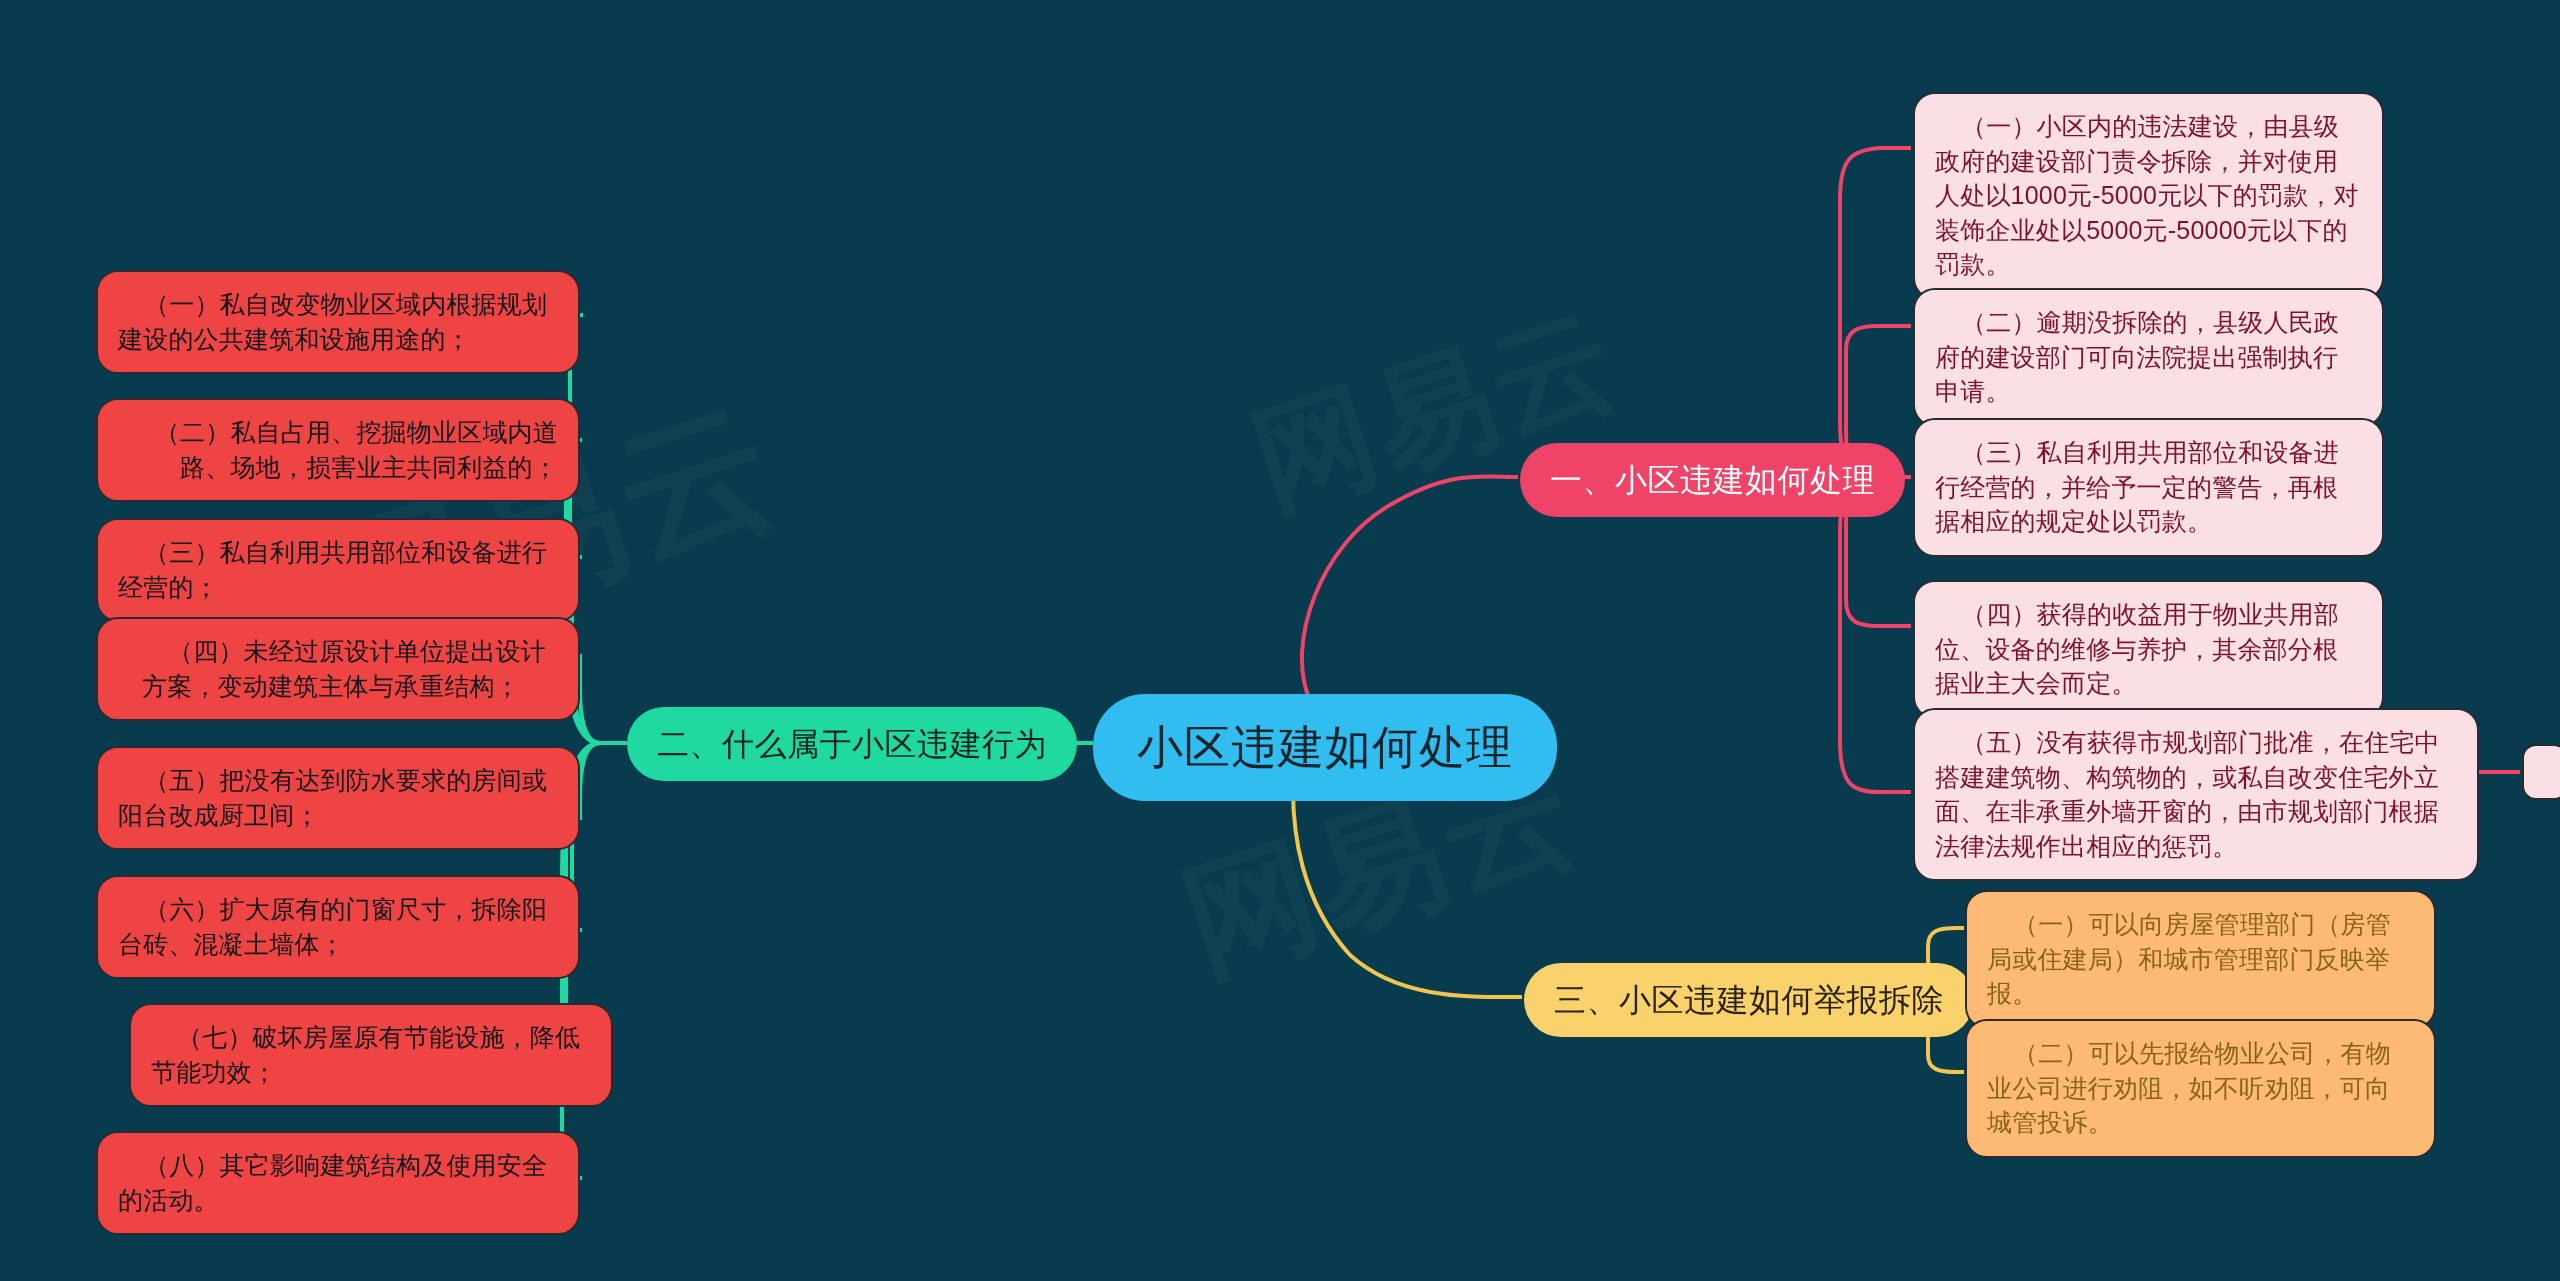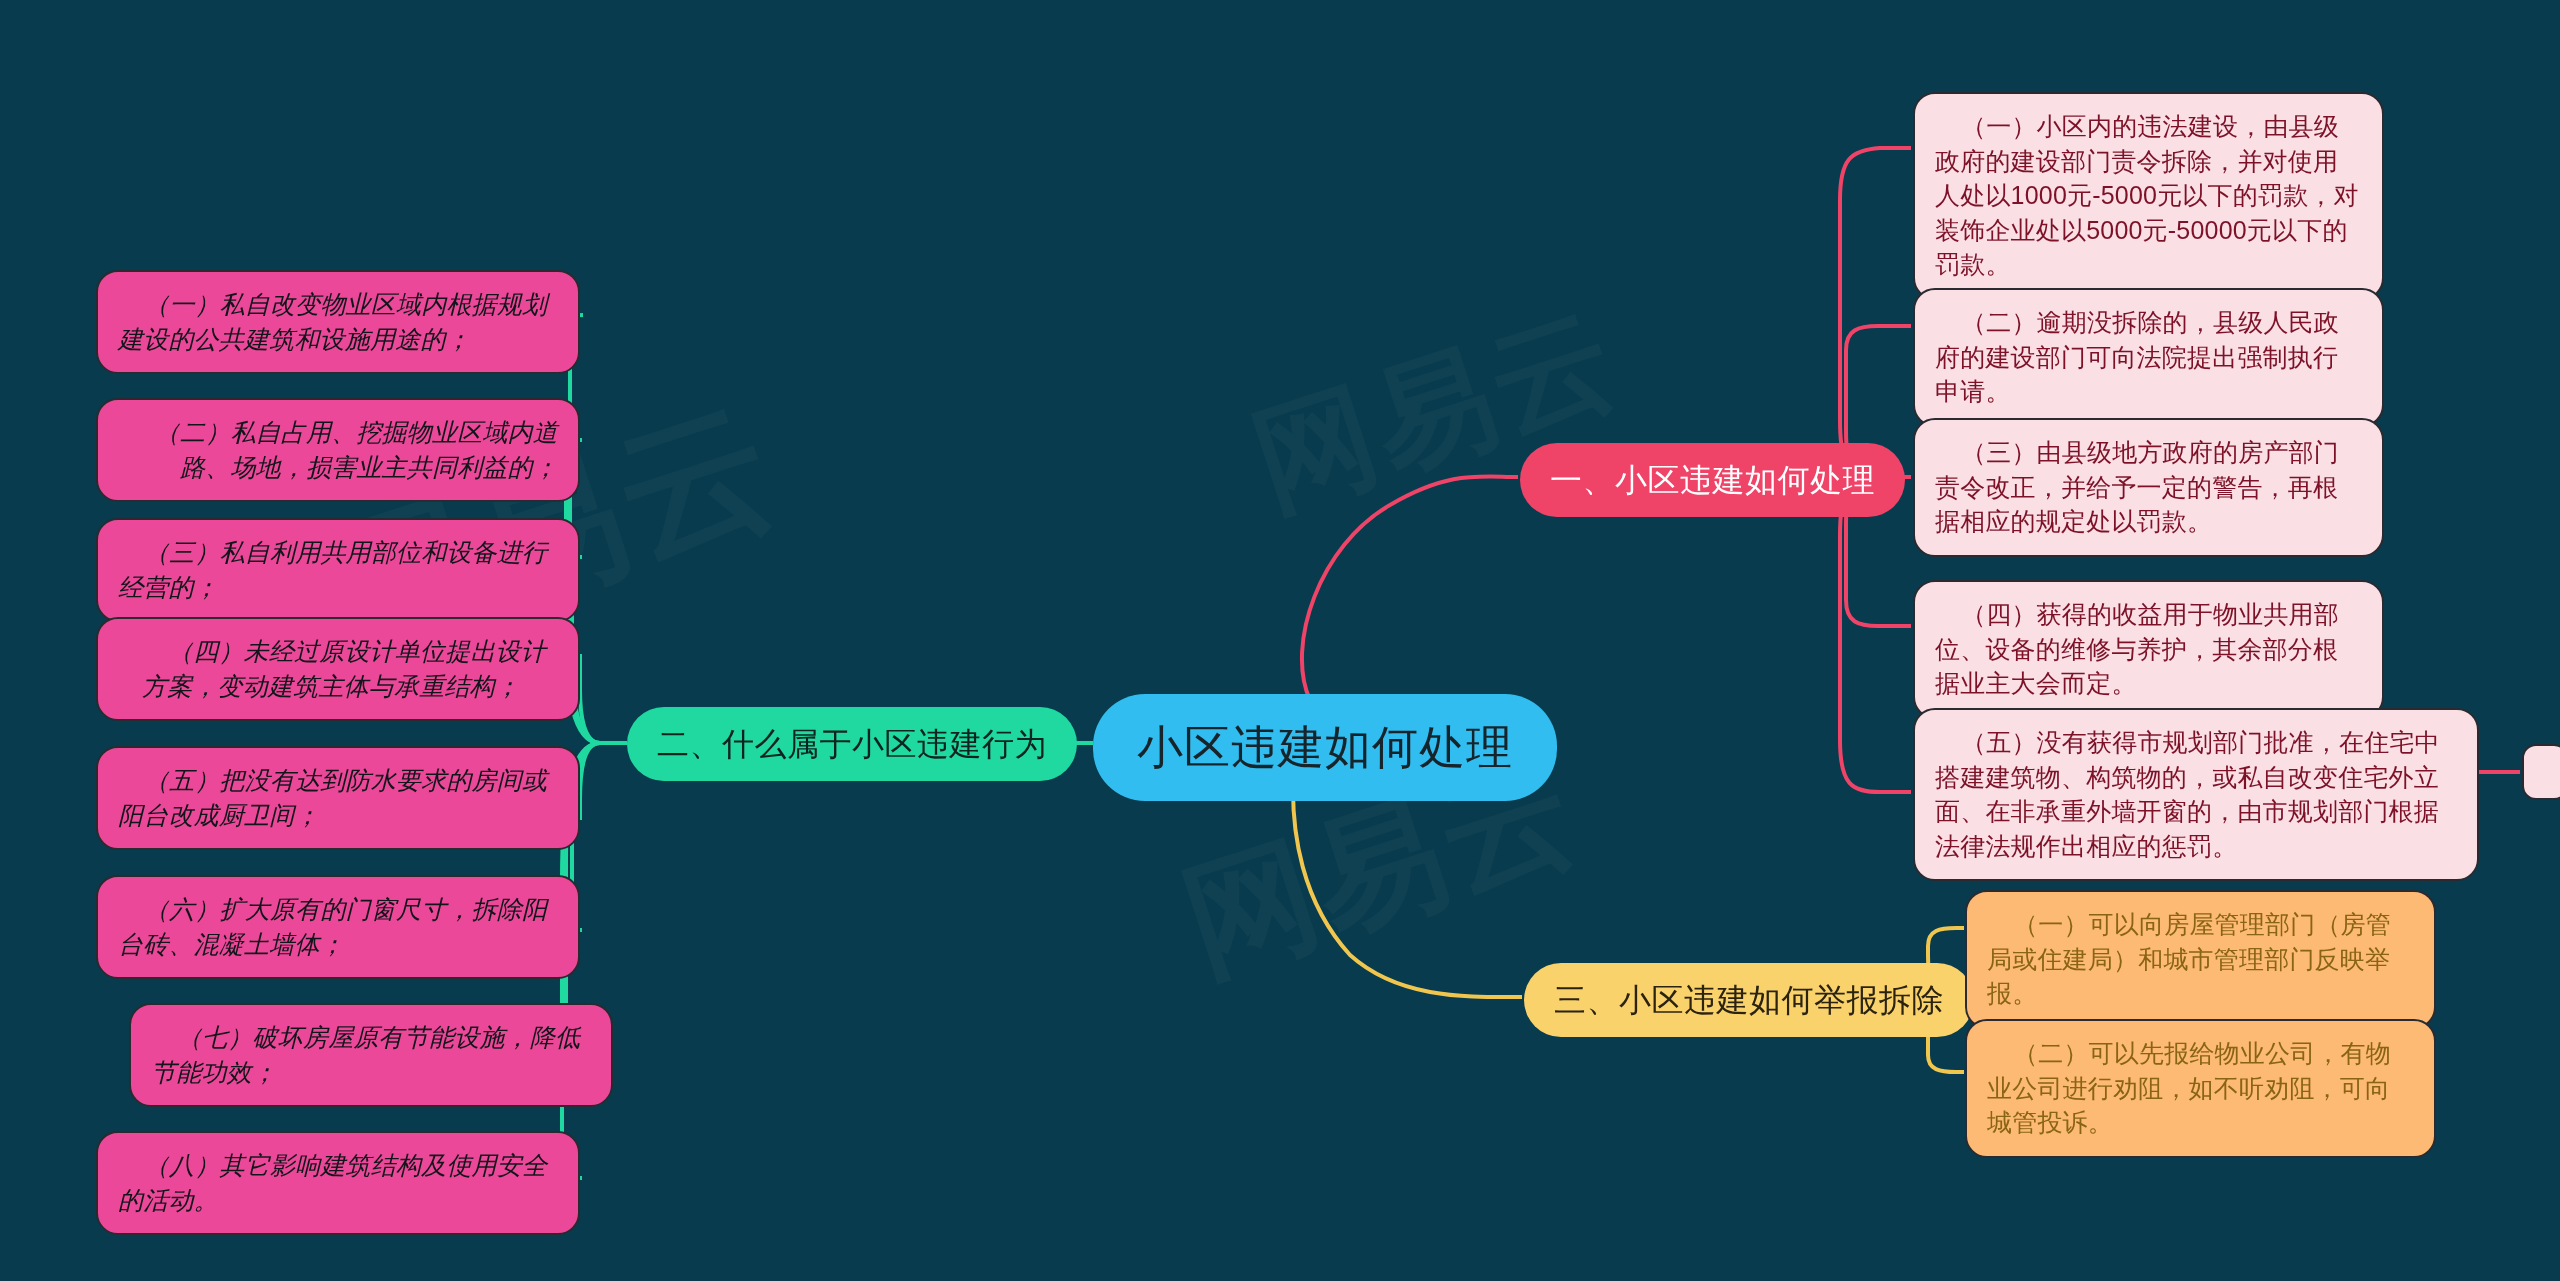--- a/index.html
+++ b/index.html
@@ -70,21 +70,21 @@
   
   .leaf {
     font-size: 25px;
     padding: 15px 20px 16px 20px;
     border-radius: 22px;
     display: block;
     text-indent: 26px;
     letter-spacing: 0.2px;
   }
   .leaf.pink   { background: #fadfe4; color: #7d1127; border: 2px solid #2a2a30; }
-  .leaf.mint   { background: #ec4899; color: #12151a; border: 2px solid #2a2a30; font-style: italic; }
+  .leaf.mint   { background: #ef4444; color: #12151a; border: 2px solid #2a2a30; }
   .leaf.cream  { background: #fdba74; color: #8a6415; border: 2px solid #2a2a30; }
 
   
   #leaf-1-1 { left: 1913px; top: 92px;  width: 471px; }
   #leaf-1-2 { left: 1913px; top: 288px; width: 471px; }
   #leaf-1-3 { left: 1913px; top: 418px; width: 471px; }
   #leaf-1-4 { left: 1913px; top: 580px; width: 471px; }
   #leaf-1-5 { left: 1913px; top: 708px; width: 566px; }
 
   
@@ -152,21 +152,21 @@
   </svg>
 
   <div class="node" id="root-node">小区违建如何处理</div>
 
   <div class="node branch" id="branch-1">一、小区违建如何处理</div>
   <div class="node branch" id="branch-2">二、什么属于小区违建行为</div>
   <div class="node branch" id="branch-3">三、小区违建如何举报拆除</div>
 
   <div class="node leaf pink" id="leaf-1-1">（一）小区内的违法建设，由县级政府的建设部门责令拆除，并对使用人处以1000元-5000元以下的罚款，对装饰企业处以5000元-50000元以下的罚款。</div>
   <div class="node leaf pink" id="leaf-1-2">（二）逾期没拆除的，县级人民政府的建设部门可向法院提出强制执行申请。</div>
-  <div class="node leaf pink" id="leaf-1-3">（三）由县级地方政府的房产部门责令改正，并给予一定的警告，再根据相应的规定处以罚款。</div>
+  <div class="node leaf pink" id="leaf-1-3">（三）私自利用共用部位和设备进行经营的，并给予一定的警告，再根据相应的规定处以罚款。</div>
   <div class="node leaf pink" id="leaf-1-4">（四）获得的收益用于物业共用部位、设备的维修与养护，其余部分根据业主大会而定。</div>
   <div class="node leaf pink" id="leaf-1-5">（五）没有获得市规划部门批准，在住宅中搭建建筑物、构筑物的，或私自改变住宅外立面、在非承重外墙开窗的，由市规划部门根据法律法规作出相应的惩罚。</div>
   <div class="node leaf pink" id="leaf-1-6"></div>
 
   <div class="node leaf mint" id="leaf-2-1">（一）私自改变物业区域内根据规划建设的公共建筑和设施用途的；</div>
   <div class="node leaf mint" id="leaf-2-2">（二）私自占用、挖掘物业区域内道路、场地，损害业主共同利益的；</div>
   <div class="node leaf mint" id="leaf-2-3">（三）私自利用共用部位和设备进行经营的；</div>
   <div class="node leaf mint" id="leaf-2-4">（四）未经过原设计单位提出设计方案，变动建筑主体与承重结构；</div>
   <div class="node leaf mint" id="leaf-2-5">（五）把没有达到防水要求的房间或阳台改成厨卫间；</div>
   <div class="node leaf mint" id="leaf-2-6">（六）扩大原有的门窗尺寸，拆除阳台砖、混凝土墙体；</div>

